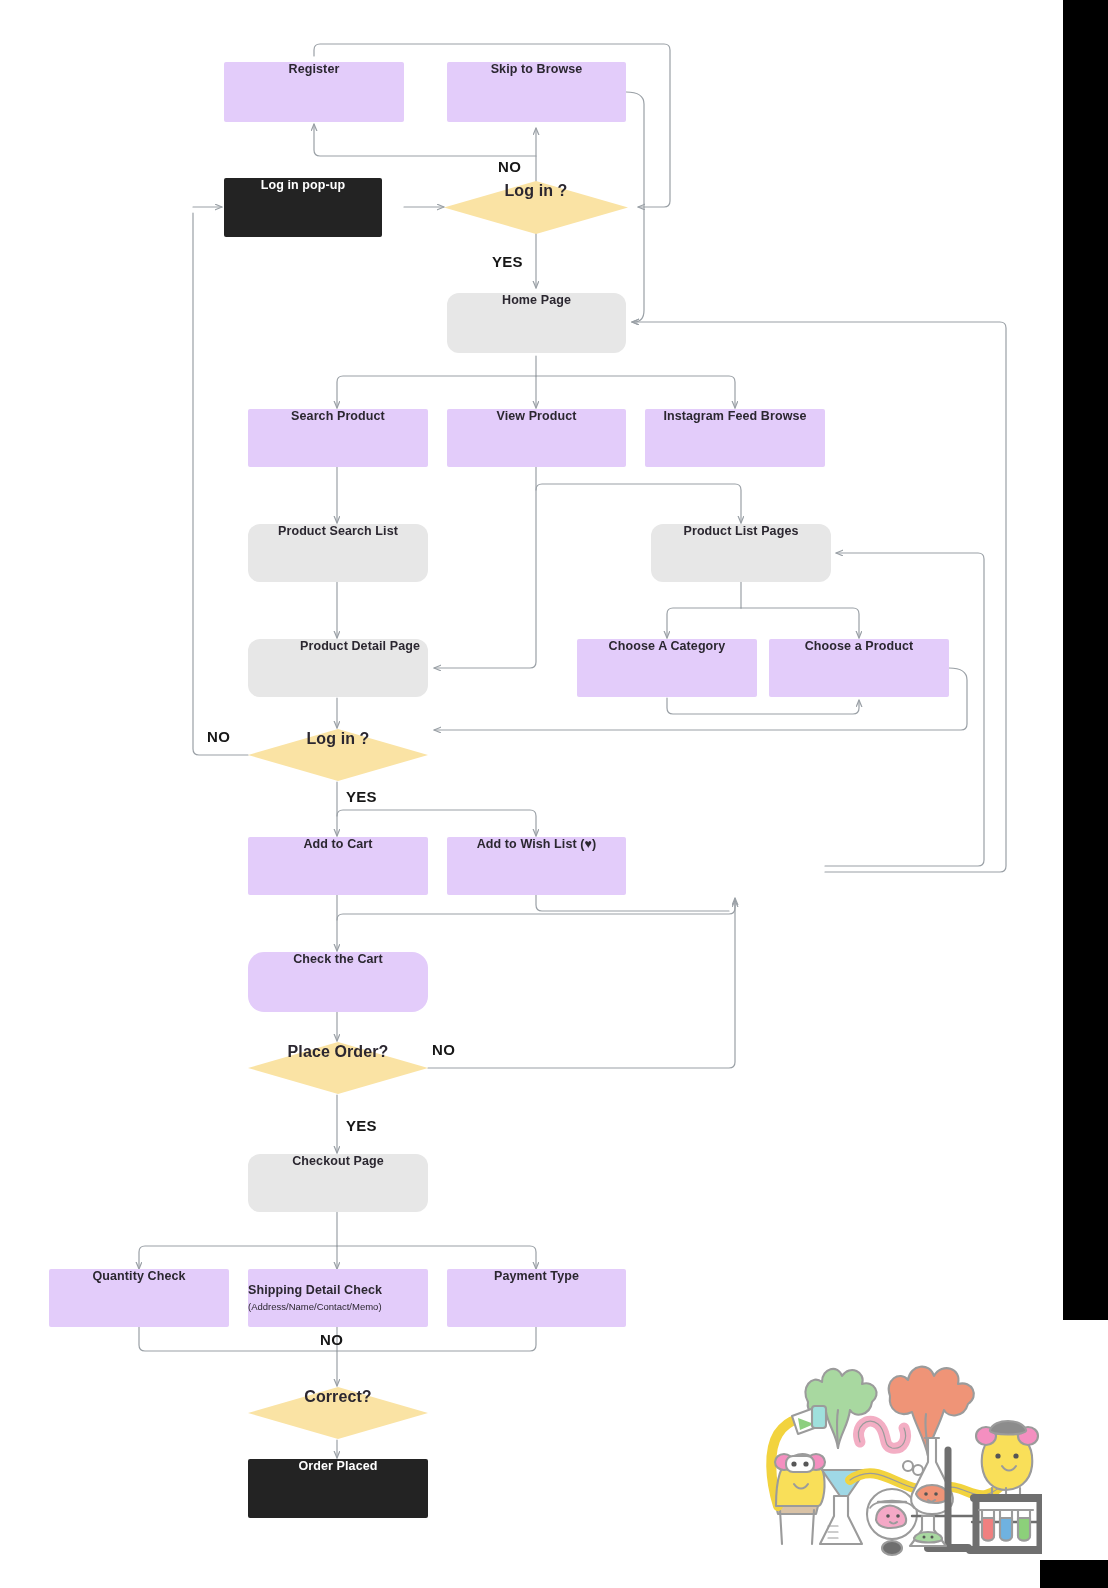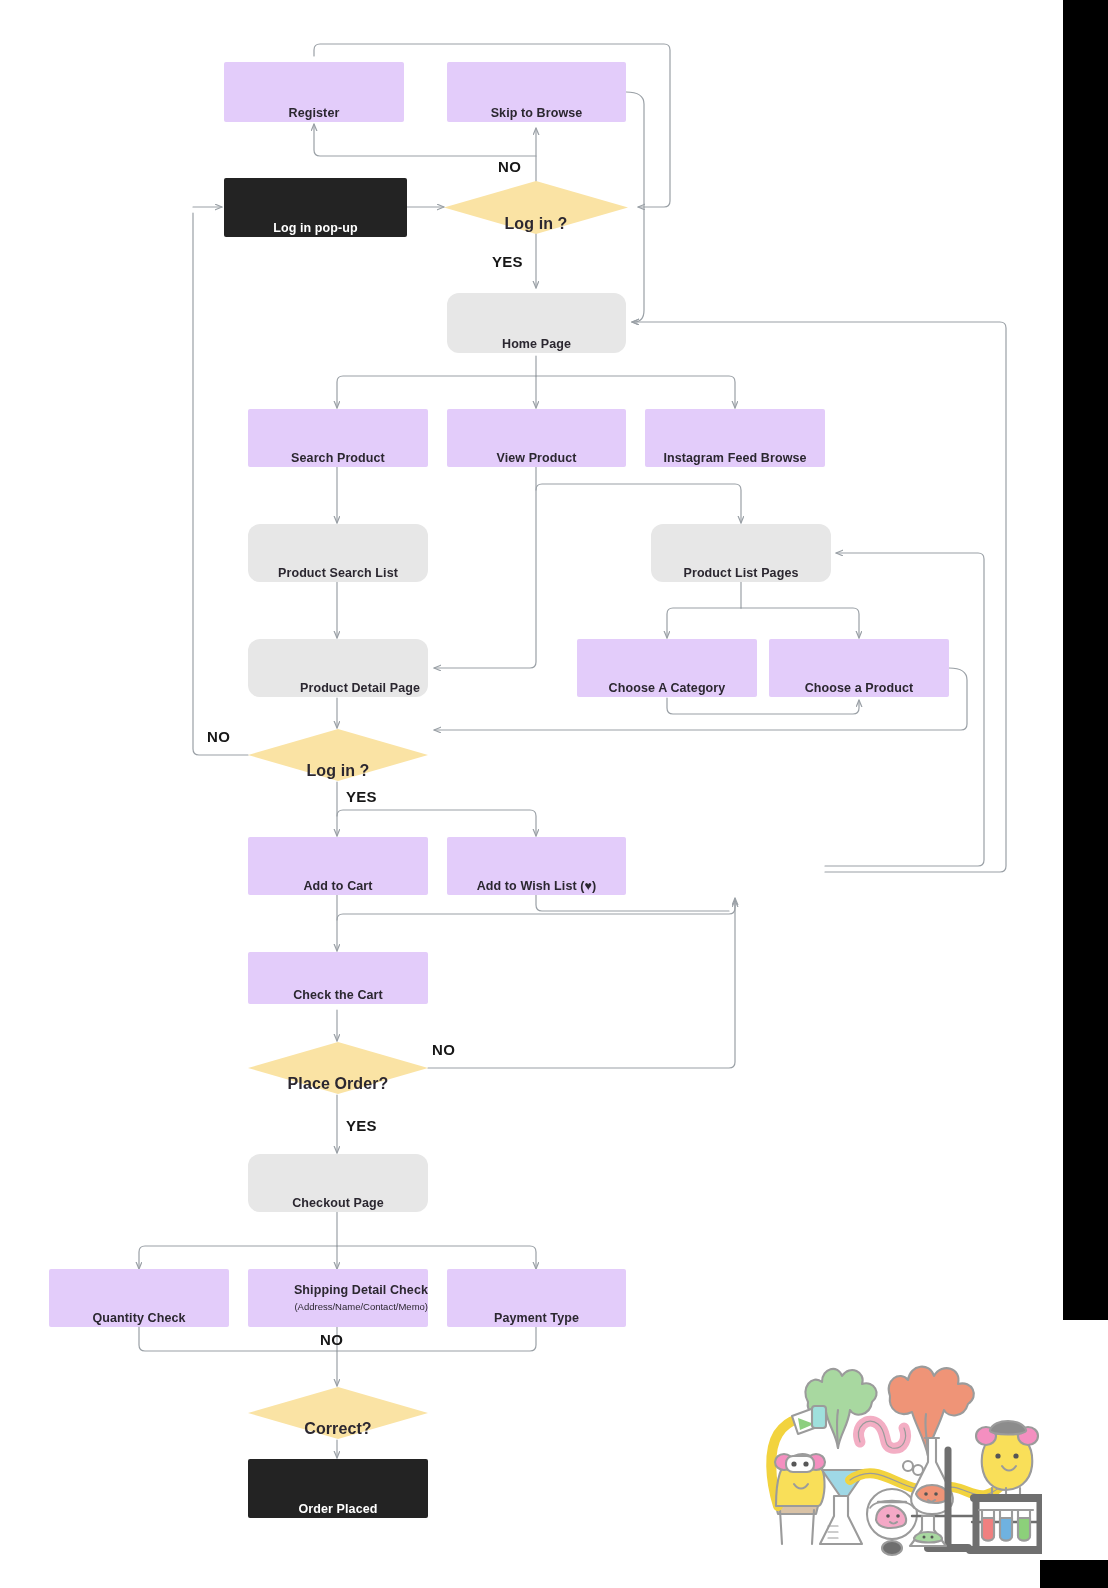--- a/index.html
+++ b/index.html
@@ -1,21 +1,21 @@
 <!DOCTYPE html>
 <html><head>
 <meta charset="utf-8">
 <style>
   html,body{margin:0;padding:0;background:#ffffff;}
   body{width:1108px;height:1588px;position:relative;overflow:hidden;
        font-family:"Liberation Sans","DejaVu Sans",sans-serif;}
   #canvas{position:absolute;left:0;top:0;width:1108px;height:1588px;background:#fff;}
   .band{position:absolute;background:#000;}
   svg.wires{position:absolute;left:0;top:0;width:1108px;height:1588px;pointer-events:none;}
-  .node{position:absolute;display:flex;align-items:flex-end;justify-content:center;
+  .node{position:absolute;display:flex;align-items:flex-start;justify-content:center;
         text-align:center;box-sizing:border-box;line-height:1.25;}
   .node .lbl{font-weight:700;font-size:12.5px;letter-spacing:.1px;}
   .node .sub{font-weight:400;font-size:9.5px;display:block;margin-top:2px;}
   .purple{background:#e3ccfa;color:#2b2730;border-radius:2px;}
   .grey{background:#e7e7e7;color:#2b2730;border-radius:12px;}
   .dark{background:#232323;color:#ffffff;border-radius:2px;}
   .diamond{color:#2b2730;}
   .diamond .dshape{position:absolute;left:0;top:0;width:100%;height:100%;
         background:#fae3a4;clip-path:polygon(50% 0,100% 50%,50% 100%,0 50%);}
   .diamond .lbl{position:relative;z-index:2;font-size:16px;font-weight:700;}
@@ -110,21 +110,21 @@
   </svg>
 
   <div class="node purple" style="left:224px;top:62px;width:180px;height:60px;">
     <span class="lbl">Register</span>
   </div>
 
   <div class="node purple" style="left:447px;top:62px;width:179px;height:60px;">
     <span class="lbl">Skip to Browse</span>
   </div>
 
-  <div class="node dark" style="left:224px;top:178px;width:183px;height:59px;">
+  <div class="node dark" style="left:224px;top:178px;width:158px;height:59px;">
     <span class="lbl">Log in pop-up</span>
   </div>
 
   <div class="node diamond" style="left:444px;top:181px;width:184px;height:53px;">
     <span class="dshape"></span>
     <span class="lbl">Log in ?</span>
   </div>
 
   <div class="node grey" style="left:447px;top:293px;width:179px;height:60px;">
     <span class="lbl">Home Page</span>
@@ -169,21 +169,21 @@
 
   <div class="node purple" style="left:248px;top:837px;width:180px;height:58px;">
     <span class="lbl">Add to Cart</span>
   </div>
 
   <div class="node purple" style="left:447px;top:837px;width:179px;height:58px;">
     <span class="lbl">Add to Wish List (♥)</span>
   </div>
 
 
-  <div class="node purple" style="left:248px;top:952px;width:180px;height:52px;">
+  <div class="node purple" style="left:248px;top:952px;width:180px;height:60px;border-radius:16px;">
     <span class="lbl">Check the Cart</span>
   </div>
 
   <div class="node diamond" style="left:248px;top:1042px;width:180px;height:52px;">
     <span class="dshape"></span>
     <span class="lbl">Place Order?</span>
   </div>
 
   <div class="node grey" style="left:248px;top:1154px;width:180px;height:58px;">
     <span class="lbl">Checkout Page</span>

